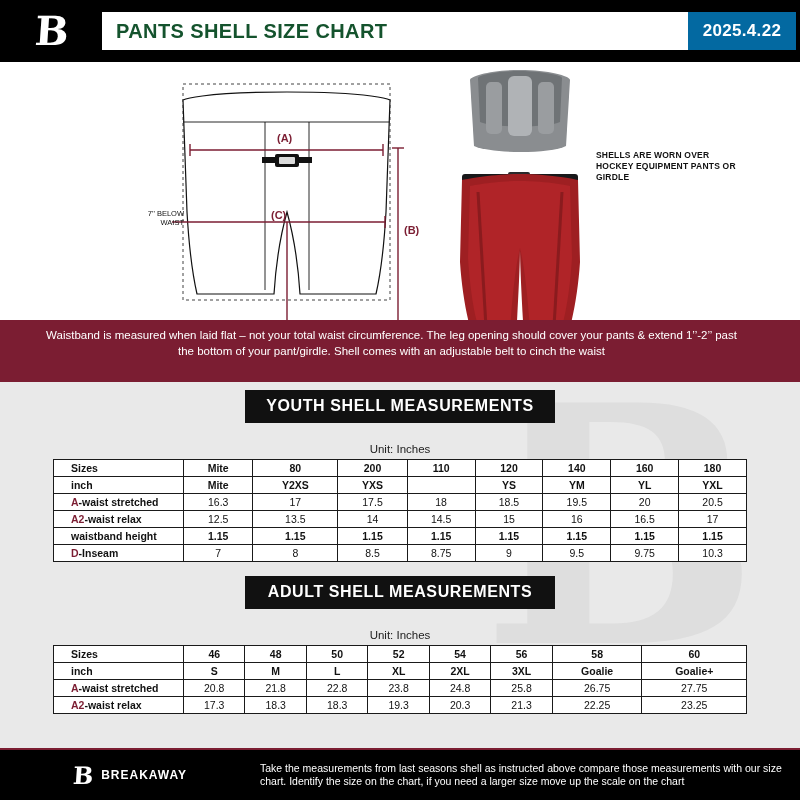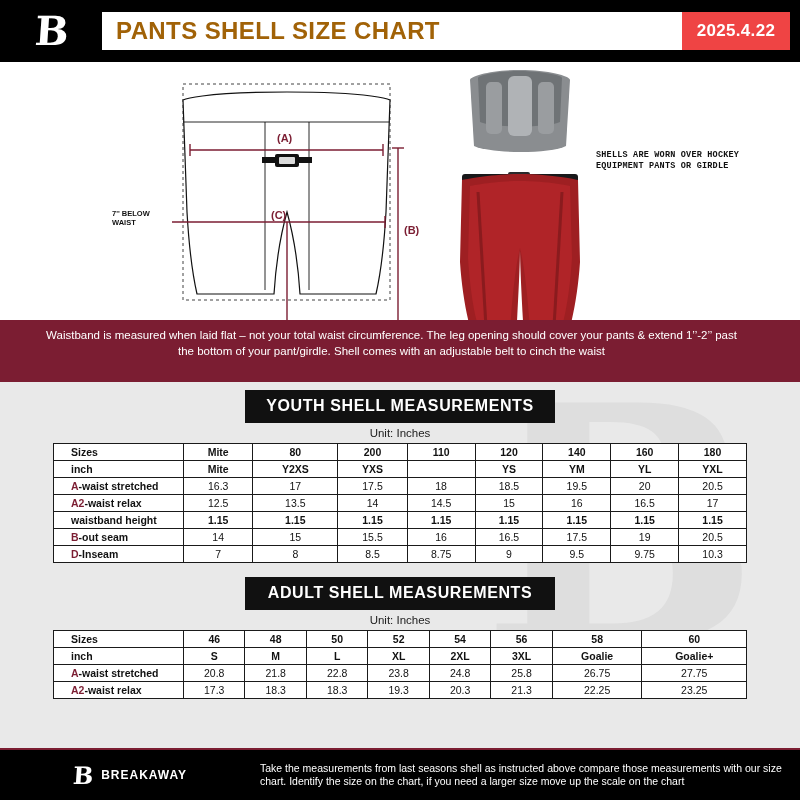--- a/index.html
+++ b/index.html
@@ -34,46 +34,45 @@
     position:relative;
     transform:skewX(-4deg);
   }
   .title-bar {
     flex:1; height:38px; background:#fff;
     display:flex; align-items:center;
     padding-left:14px;
     margin-right:0;
   }
   .title-bar .title {
-    color:#a16207; font-size:24px; font-weight:bold; letter-spacing:.4px;
+    color:#14532d; font-size:20px; font-weight:bold; letter-spacing:.4px;
   }
   .date-box {
-    width:108px; height:38px; background:#ef4444;
+    width:108px; height:38px; background:#0369a1;
     display:flex; align-items:center; justify-content:center;
-    margin-right:10px;
+    margin-right:4px;
   }
   .date-box .date {
     color:#fff; font-size:17px; font-weight:bold; letter-spacing:.3px;
   }
   
   .diagram {
     position:absolute; left:0; top:62px; width:800px; height:258px;
     background:#fff;
     overflow:hidden;
   }
   .note {
     position:absolute; left:596px; top:88px; width:150px;
     font-size:8.5px; line-height:11px; color:#111; font-weight:bold;
     letter-spacing:.2px;
-    font-family:Liberation Mono, monospace;
   }
   .waistnote {
-    position:absolute; left:112px; top:147px; width:60px;
-    font-size:7.5px; line-height:9px; color:#111; font-weight:bold;
-    text-align:left;
+    position:absolute; left:124px; top:147px; width:60px;
+    font-size:7.5px; line-height:9px; color:#111; font-weight:normal;
+    text-align:right;
   }
   .lbl { position:absolute; font-size:11px; font-weight:bold; color:#7b1d32; }
   
   .info-strip {
     position:absolute; left:0; top:320px; width:800px; height:62px;
     background:#7b1d32;
     color:#fff; text-align:center;
     font-size:11.5px; line-height:16px;
     padding:7px 60px 0 43px;
   }
@@ -95,21 +94,21 @@
     position:relative;
     background:#111; color:#fff;
     width:310px; margin:0 auto;
     text-align:center;
     font-size:16px; font-weight:bold; letter-spacing:.6px;
     padding:7px 0 8px 0;
   }
   .unit {
     position:relative;
     text-align:center; font-size:11.5px; color:#222;
-    margin-top:4px; margin-bottom:4px;
+    margin-top:20px; margin-bottom:4px;
   }
   table.sz {
     position:relative;
     border-collapse:collapse;
     background:#fff;
     width:694px;
     margin:0 auto;
     font-size:10.5px;
   }
   table.sz td {
@@ -315,31 +314,20 @@
             <td>1.15</td>
             <td>1.15</td>
             <td>1.15</td>
             <td>1.15</td>
             <td>1.15</td>
             <td>1.15</td>
             <td>1.15</td>
             <td>1.15</td>
           </tr>
           <tr>
-            <td class="rowhead"><span class="k">B</span>-out seam</td>
-            <td>14</td>
-            <td>15</td>
-            <td>15.5</td>
-            <td>16</td>
-            <td>16.5</td>
-            <td>17.5</td>
-            <td>19</td>
-            <td>20.5</td>
-          </tr>
-          <tr>
             <td class="rowhead"><span class="k">D</span>-Inseam</td>
             <td>7</td>
             <td>8</td>
             <td>8.5</td>
             <td>8.75</td>
             <td>9</td>
             <td>9.5</td>
             <td>9.75</td>
             <td>10.3</td>
           </tr>

